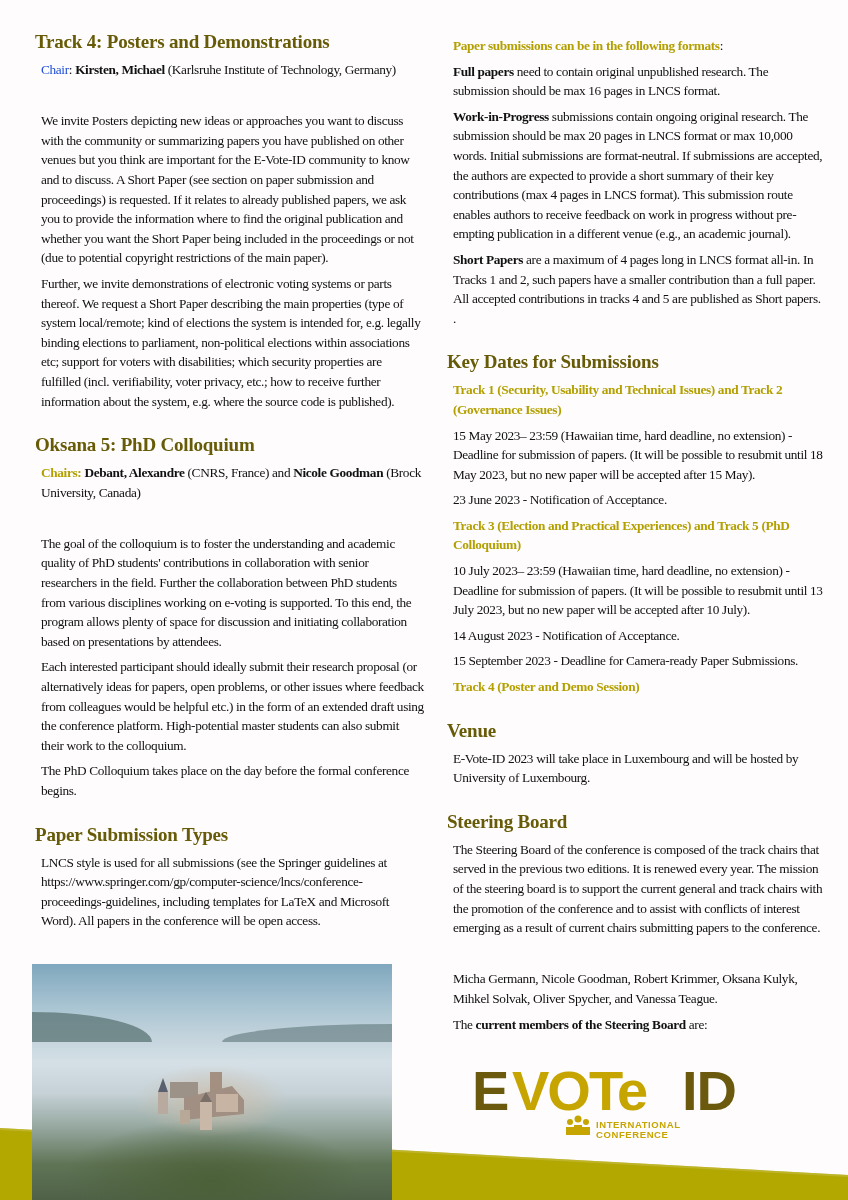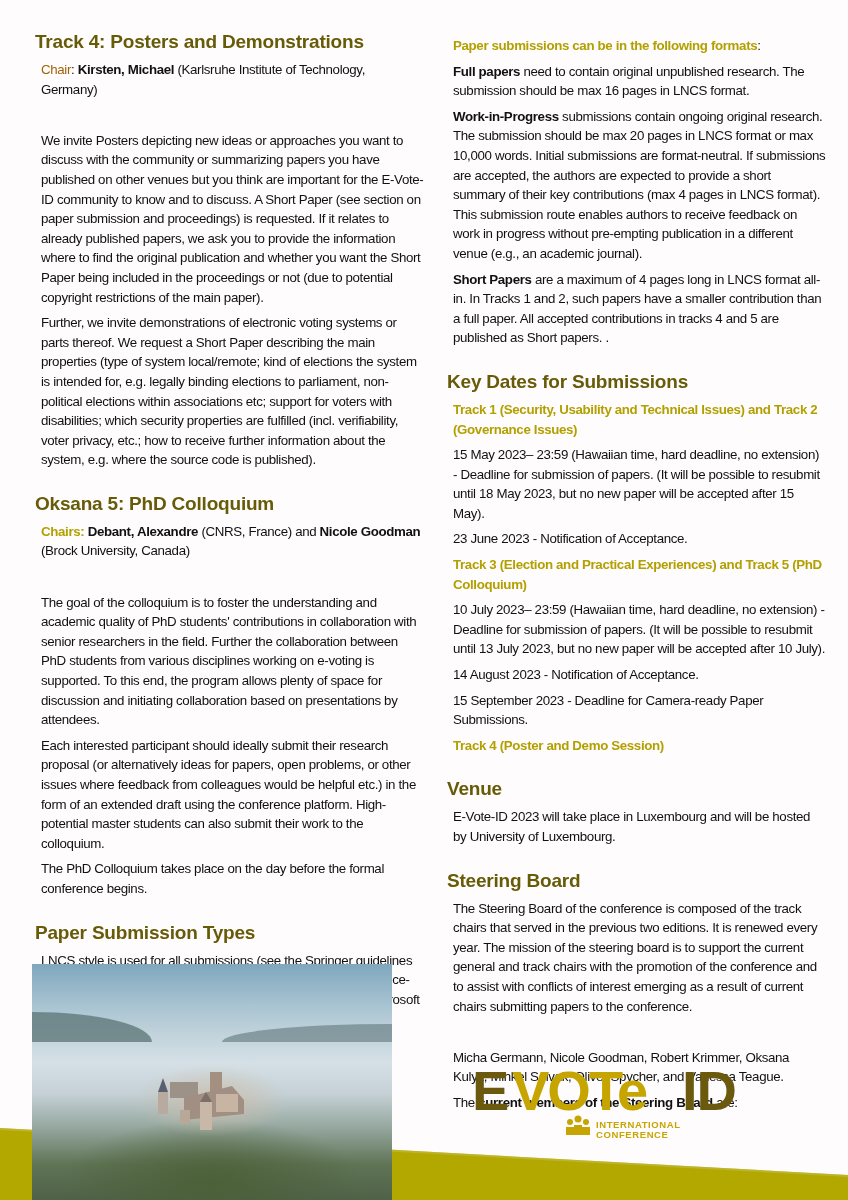--- a/index.html
+++ b/index.html
@@ -6,31 +6,32 @@
   body {
     width: 848px; height: 1200px; position: relative; overflow: hidden;
     background: #fefcfd;
     font-family: "Liberation Sans", sans-serif;
     color: #111;
   }
   .col {
     position: absolute; top: 0;
     font-size: 13.3px; line-height: 19.6px;
     letter-spacing: -0.35px;
+    font-family: Liberation Serif, serif;
   }
   .col-left { left: 35px; width: 395px; top: 30px; }
   .col-right { left: 447px; width: 385px; top: 30px; }
   h2 {
     margin: 0; font-size: 19px; line-height: 24px; font-weight: bold;
     color: #675b07; letter-spacing: -0.2px;
   }
   .sub {
     color: #b3a000; font-weight: bold;
   }
-  .gold { color: #a16207; }
+  .gold { color: #1d4ed8; }
   b { font-weight: bold; }
   p { margin: 6px; }
   .gap { height: 19.6px; }
   .sec-gap { height: 16px; }
 
   .photo {
     position: absolute; left: 32px; top: 964px; width: 360px; height: 236px;
     overflow: hidden; z-index: 3;
     background:
       radial-gradient(ellipse 30% 22% at 50% 58%, rgba(205,190,170,0.9), rgba(160,150,140,0) 70%),

